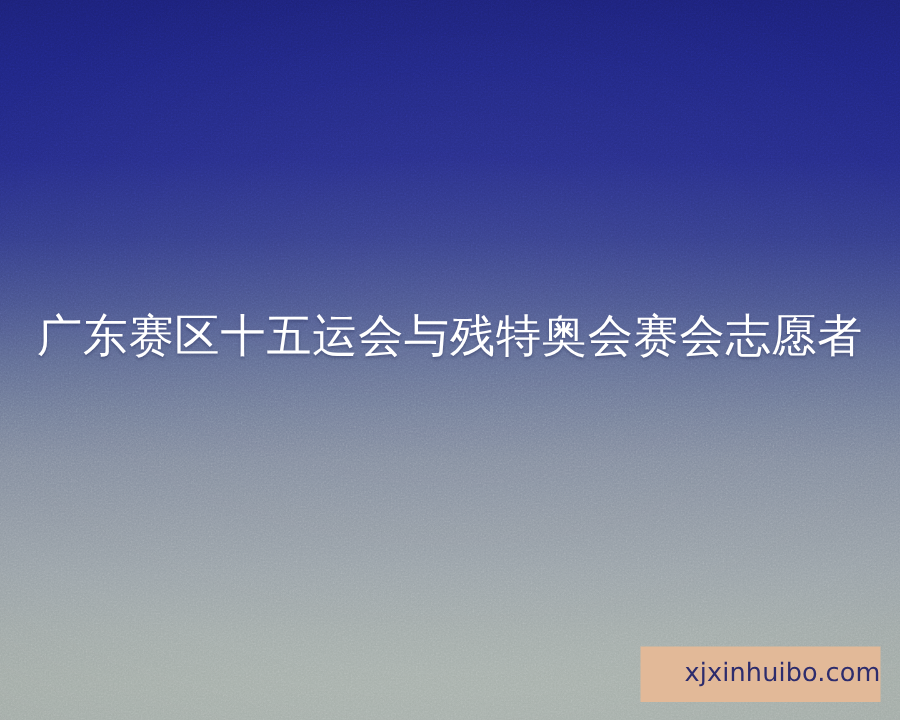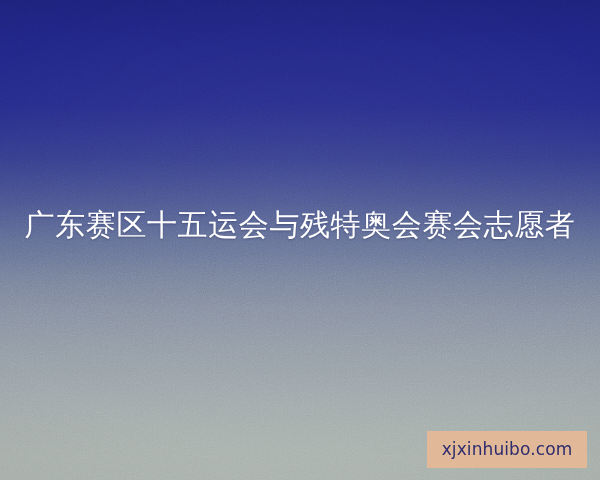--- a/index.html
+++ b/index.html
@@ -88,21 +88,21 @@
   
   .watermark {
     position: absolute;
     left: 427px;
     top: 431px;
     width: 160px;
     height: 37px;
     background: #e2b998;
     display: flex;
     align-items: center;
-    justify-content: center;
+    justify-content: flex-end;
   }
   .watermark-text {
     color: #2d2c6d;
     font-family: "DejaVu Sans", "Liberation Sans", sans-serif;
     font-size: 17px;
     font-weight: 400;
     letter-spacing: 0.1px;
     line-height: 1;
     white-space: nowrap;
   }

